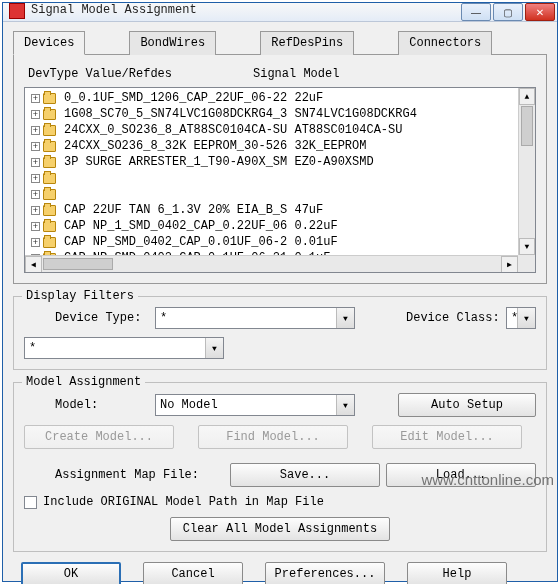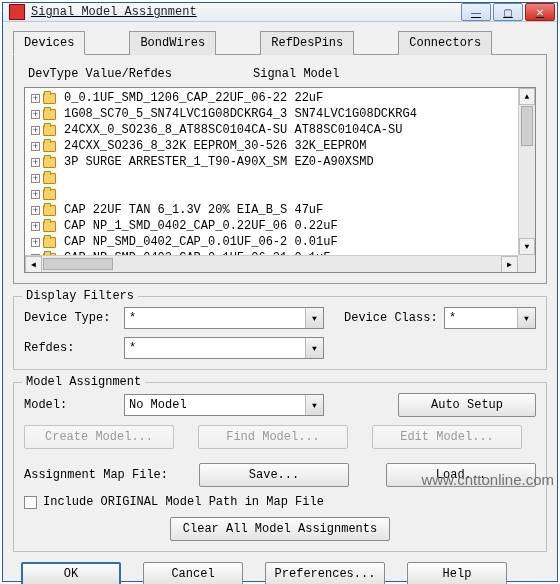--- a/index.html
+++ b/index.html
@@ -1,18 +1,18 @@
 <!DOCTYPE html>
 <html><head>
 <meta charset="utf-8">
 <style>
 * { box-sizing: border-box; font-family: "Courier New", monospace; font-size: 12px; }
 body { margin: 0; background: #fff; width: 560px; height: 584px; overflow: hidden; }
 .window { width: 556px; height: 580px; border: 1px solid #1f5fa8; margin: 2px; background: #f0f0f0; display: flex; flex-direction: column; }
-.titlebar { height: 28px; background: linear-gradient(#f8f8f8,#e4ecf7); display: flex; align-items: center; padding: 0 2px 0 6px; border-bottom: 1px solid #bcc7d8; font-family: "Segoe UI", Tahoma, sans-serif; text-decoration: underline; }
+.titlebar { height: 28px; background: linear-gradient(#f8f8f8,#e4ecf7); display: flex; padding: 0 2px 0 6px; border-bottom: 1px solid #bcc7d8; font-family: "Segoe UI", Tahoma, sans-serif; }
 .titlebar .icon { width: 16px; height: 16px; margin-right: 6px; background:#d33; border:1px solid #900; }
 .titlebar .title { flex:1; color:#222; }
 .winbtns { display:flex; gap:2px; }
 .winbtn { width:30px; height:18px; border:1px solid #6a8ab2; background: linear-gradient(#eaf1fb,#cfe0f4); border-radius:2px; display:flex; align-items:center; justify-content:center; font-family: Arial; font-size:10px; color:#333; }
 .winbtn.close { background: linear-gradient(#f08080,#d03020); color:#fff; border-color:#a02010; }
 .client { flex:1; padding:8px 10px 8px 10px; display:flex; flex-direction:column; }
 .tabs { display:flex; position:relative; top:1px; z-index:2;gap:44px;}
 .tab { padding:4px 10px; border:1px solid #999; border-bottom:none; background:#f0f0f0; margin-right:0px; }
 .tab.active { background:#f0f0f0; border-bottom:1px solid #f0f0f0; }
 .tab.inactive { background:#e6e6e6; }
@@ -33,21 +33,21 @@
 .vscroll .btn.dn{position:absolute;bottom:0;left:0;right:0;}
 .hscroll{position:absolute;left:0;right:17px;bottom:0;height:17px;background:#e9e9e9;border-top:1px solid #ccc;}
 .hscroll .btn{width:17px;height:17px;background:#f0f0f0;border:1px solid #bbb;display:inline-flex;align-items:center;justify-content:center;font-size:8px;}
 .hscroll .thumb{position:absolute;left:18px;top:2px;bottom:2px;width:70px;background:#cfcfcf;border:1px solid #aaa;}
 .hscroll .btn.rt{position:absolute;right:0;top:0;}
 .corner{position:absolute;right:0;bottom:0;width:17px;height:17px;background:#e9e9e9;}
 .group { border:1px solid #bfbfbf; margin-top:12px; padding:10px 10px 10px 10px; position:relative; }
 .group .legend { position:absolute; top:-8px; left:8px; background:#f0f0f0; padding:0 4px; }
 .frow { display:flex; align-items:center; margin-bottom:8px; }
 .frow:last-child{margin-bottom:0;}
-.lbl { display:inline-block; }
+.lbl { display:inline-block;margin-left:31px; }
 .combo, .txt { height:22px; border:1px solid #828790; background:#fff; display:flex; align-items:center; padding:0 4px; position:relative; }
 .combo .arrow{ position:absolute; right:0; top:0; bottom:0; width:18px; border-left:1px solid #bbb; background:linear-gradient(#f4f4f4,#ddd); display:flex;align-items:center;justify-content:center; font-size:8px;}
 .btn3d { height:24px; border:1px solid #8a8a8a; background:linear-gradient(#fdfdfd,#e3e3e3); border-radius:2px; display:flex; align-items:center; justify-content:center; padding:0 10px; font-family:"Courier New",monospace;}
 .btn3d.disabled{ color:#9a9a9a; border-color:#c3c3c3; background:linear-gradient(#f7f7f7,#efefef);}
 .btnrow{ display:flex; gap:24px; margin-top:8px;}
 .check{ width:13px;height:13px;border:1px solid #828790;background:#fff;margin-right:6px;}
 .footer { display:flex; gap:22px; justify-content:flex-start; padding:10px 8px; }
 .footer .btn3d{ width:100px; }
 .footer .btn3d.ok{ border:2px solid #2b6fb5; }
 .watermark{position:absolute; right:6px; bottom:96px; color:#737373; font-family:Liberation Sans, sans-serif; font-size:15px; pointer-events:none;}
@@ -182,21 +182,20 @@
           <div class="arrow">▼</div>
         </div>
         <span style="width:20px"></span>
         <span class="lbl" style="width:100px">Device Class:</span>
         <div class="combo" style="flex:1">
           <span>*</span>
           <div class="arrow">▼</div>
         </div>
       </div>
       <div class="frow">
-        <span class="lbl" style="width:100px">Refdes:</span>
         <div class="combo" style="width:200px">
           <span>*</span>
           <div class="arrow">▼</div>
         </div>
       </div>
     </div>
 
     <div class="group">
       <div class="legend">Model Assignment</div>
       <div class="frow">

